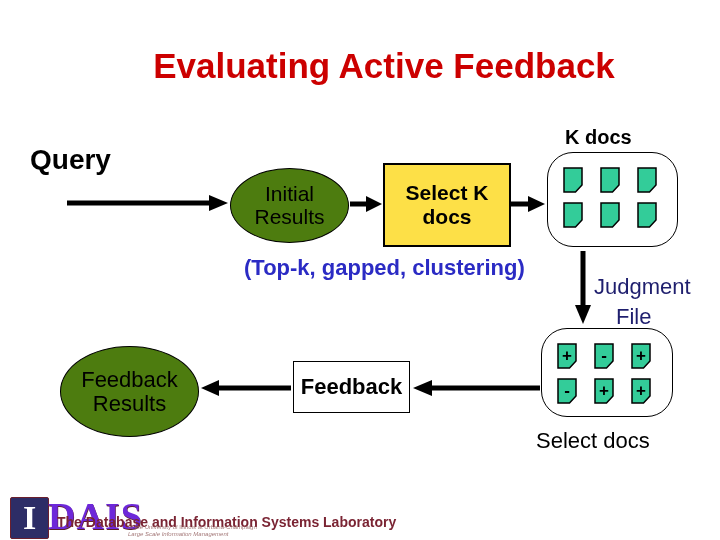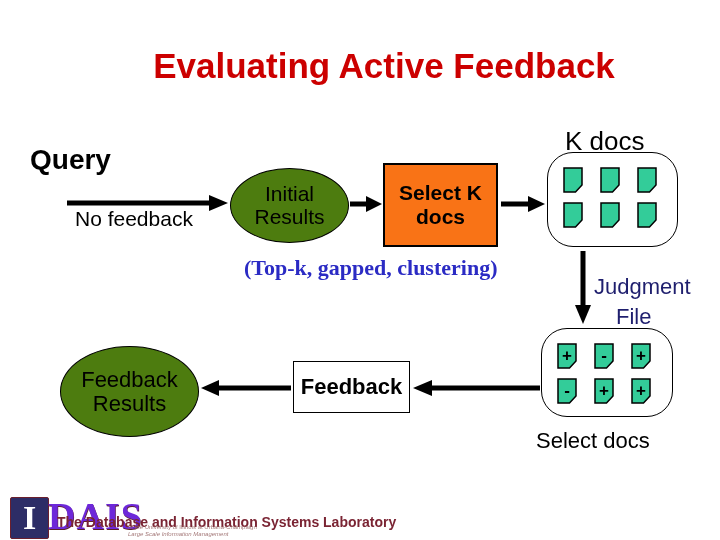--- a/index.html
+++ b/index.html
@@ -6,39 +6,39 @@
   .slide{
     position:relative;width:720px;height:540px;background:#ffffff;
     font-family:"Liberation Sans",sans-serif;color:#000;overflow:hidden;
   }
   .abs{position:absolute;}
   .title{
     top:46px;left:0;width:720px;text-align:center;
     font-size:35px;font-weight:bold;color:#cc0000;letter-spacing:0px;margin-left:24px;
   }
   .lbl{white-space:nowrap;}
-  .kdocs-lbl{left:565px;top:126px;font-size:26px;}
+  .kdocs-lbl{left:565px;top:126px;font-size:20px;font-weight:bold;}
   .query-lbl{left:30px;top:144px;font-size:28px;font-weight:bold;text-align:right;}
   .nofb-lbl{left:75px;top:207px;font-size:21px;}
-  .topk-lbl{left:244px;top:255px;font-size:22px;font-weight:bold;color:#2b2bc4;font-family:Liberation Serif, serif;}
+  .topk-lbl{left:244px;top:255px;font-size:22px;font-weight:bold;color:#2b2bc4;}
   .judgment-lbl{left:594px;top:272px;font-size:22px;font-weight:normal;color:#1f1f6e;line-height:1.35;}
   .judgment-lbl .l2{margin-left:22px;}
   .judged-lbl{left:536px;top:428px;font-size:22px;}
 
   .ellipse{
     border:1.5px solid #000;border-radius:50%;background:#4d7c0f;
     display:flex;flex-direction:column;align-items:center;justify-content:center;
     text-align:center;font-weight:normal;line-height:1.08;
   }
   .el-initial{left:230px;top:168px;width:117px;height:73px;font-size:21px;}
   .el-fbres{left:60px;top:346px;width:137px;height:89px;font-size:22px;}
 
   .selectbox{
-    left:383px;top:163px;width:115px;height:84px;box-sizing:border-box;
-    background:#f97316;border:2px solid #000;
+    left:383px;top:163px;width:128px;height:84px;box-sizing:border-box;
+    background:#fde047;border:2px solid #000;
     display:flex;flex-direction:column;align-items:center;justify-content:center;
     font-size:21px;font-weight:bold;text-align:center;line-height:1.15;
   }
   .fbbox{
     left:293px;top:361px;width:117px;height:52px;box-sizing:border-box;
     background:#fff;border:1.5px solid #000;
     display:flex;align-items:center;justify-content:center;
     font-size:22px;font-weight:bold;
   }
   .docbox{
@@ -73,21 +73,20 @@
 </style>
 </head>
 <body>
 
 <div class="slide">
 
   <div class="abs title">Evaluating Active Feedback</div>
 
   <div class="abs lbl kdocs-lbl">K docs</div>
   <div class="abs lbl query-lbl">Query</div>
-  <div class="abs lbl nofb-lbl">No feedback</div>
 
   <svg class="abs arrow-layer" viewBox="0 0 720 540" xmlns="http://www.w3.org/2000/svg">
     <g fill="#000" stroke="none">
       <g>
         <rect x="67" y="200.5" width="142" height="5"></rect>
         <polygon points="209,195 209,211 228,203"></polygon>
       </g>
       <g>
         <rect x="350" y="201.5" width="16" height="5"></rect>
         <polygon points="366,196 366,212 382,204"></polygon>

